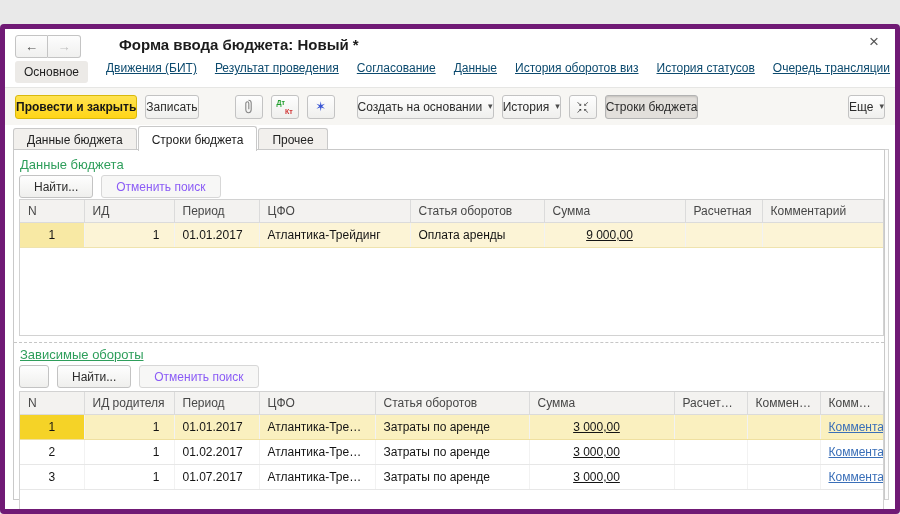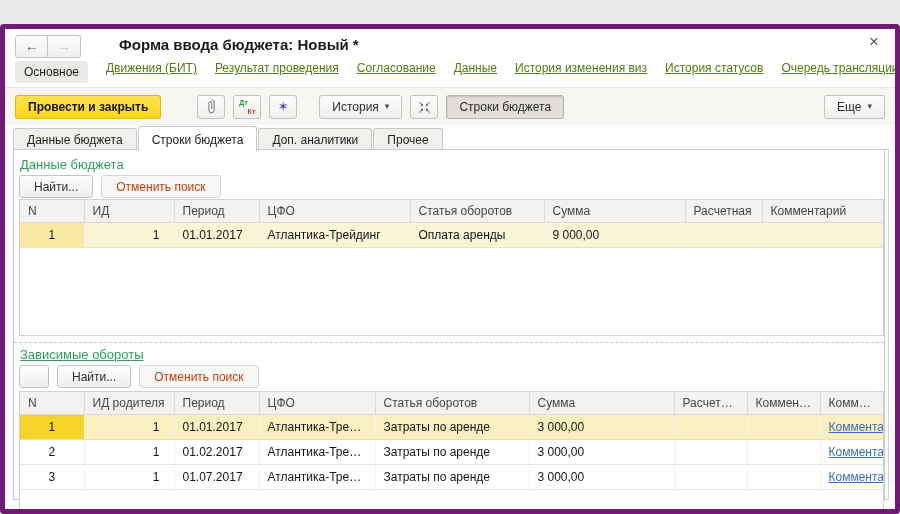--- a/index.html
+++ b/index.html
@@ -13,28 +13,28 @@
   .navbtn.fwd{border-radius:0 3px 3px 0;border-left:none;color:#BFBFBF;}
   .navbtn.back::after{content:"←";}
   .navbtn.fwd::after{content:"→";}
   .page-title{position:absolute;left:114px;top:7px;font-size:15px;font-weight:bold;color:#1C1C1C;white-space:nowrap;}
   .close-x{position:absolute;right:11px;top:3px;width:20px;height:20px;display:flex;align-items:center;justify-content:center;color:#555;font-size:17px;cursor:default;}
   .close-x::after{content:"×";}
 
   
   .navrow{position:absolute;top:32px;left:10px;right:14px;height:24px;display:flex;align-items:flex-start;gap:18px;font-size:12px;white-space:nowrap;}
   .navchip{background:#ECEAE7;border-radius:3px;padding:4px 9px;color:#1E1E1E;}
-  .navlink{color:#4d7c0f;text-decoration:underline;cursor:pointer;}
+  .navlink{color:#0c4a6e;text-decoration:underline;cursor:pointer;}
   .caret{font-size:9px;line-height:9px;}
   .caret.dark{color:#4D4D4D;}
   .caret::after{content:"▾";}
 
   
   .toolbar{position:absolute;top:58px;left:0;right:0;height:38px;background:#F7F6F3;border-top:1px solid #E6E6E4;display:flex;align-items:center;padding:0 10px;box-sizing:border-box;gap:8px;}
-  .btn{height:24px;box-sizing:border-box;padding:0 12px;background:linear-gradient(#FEFEFE,#EFEFED);border:1px solid #C3C3C3;border-radius:3px;font-size:12px;color:#2B2B2B;display:flex;align-items:center;gap:6px;white-space:nowrap;cursor:pointer;}
+  .btn{height:24px;box-sizing:border-box;padding:0 0;background:linear-gradient(#FEFEFE,#EFEFED);border:1px solid #C3C3C3;border-radius:3px;font-size:12px;color:#2B2B2B;display:flex;align-items:center;gap:6px;white-space:nowrap;cursor:pointer;}
   .btn.primary{background:linear-gradient(#FFE350,#FFD517);border-color:#D9B90C;font-weight:bold;color:#161616;}
   .btn.pressed{background:#E2DFDB;border-color:#B3B3B3;box-shadow:inset 0 1px 2px rgba(0,0,0,.14);}
   .iconbtn{width:28px;padding:0;justify-content:center;}
   .dtkt{position:relative;width:16px;height:16px;}
   .dtkt .dt{position:absolute;top:0;left:0;font-size:7px;font-weight:bold;color:#1F9E2C;}
   .dtkt .kt{position:absolute;bottom:0;right:0;font-size:7px;font-weight:bold;color:#D03030;}
   .lamp{color:#3A56D4;font-size:13px;line-height:13px;}
   .lamp::after{content:"✶";}
   .collapse-grid{display:grid;grid-template-columns:7px 7px;grid-template-rows:7px 7px;font-size:7px;line-height:7px;color:#333;}
   .collapse-grid span{display:block;text-align:center;}
@@ -46,32 +46,32 @@
   .tab{box-sizing:border-box;height:22px;background:#F2F0ED;border:1px solid #C9C9C9;border-bottom:none;border-radius:3px 3px 0 0;padding:4px 13px 0 13px;font-size:12px;color:#222;margin-right:1px;cursor:pointer;white-space:nowrap;}
   .tab.active{height:25px;background:#fff;padding-top:6px;position:relative;z-index:3;margin-bottom:-1px;}
 
   
   .content{position:absolute;top:120px;left:8px;width:872px;bottom:9px;background:#fff;border:1px solid #C9C9C9;box-sizing:border-box;z-index:1;}
   .vstrip{position:absolute;top:120px;right:6px;width:13px;bottom:9px;background:#FCFCFC;border:1px solid #D2D2D2;box-sizing:border-box;}
 
   .section-title{position:absolute;left:6px;font-size:13px;color:#2E9E5B;white-space:nowrap;}
   .btnrow{position:absolute;left:5px;display:flex;gap:8px;}
   .btn.small{height:23px;padding:0 14px;}
-  .btn.disabled{color:#c2410c;background:#F7F7F6;border-color:#D7D7D7;cursor:default;}
+  .btn.disabled{color:#8b5cf6;background:#F7F7F6;border-color:#D7D7D7;cursor:default;}
 
   .tbox{position:absolute;left:5px;width:865px;border:1px solid #D2D2D2;box-sizing:border-box;background:#fff;overflow:hidden;}
   table{border-collapse:collapse;table-layout:fixed;width:863px;font-size:12px;}
   th{background:#F3F2F0;border:1px solid #DBDBDB;border-top:none;font-weight:normal;color:#474747;text-align:left;padding:3px 8px;height:16px;overflow:hidden;white-space:nowrap;text-overflow:ellipsis;}
   th:first-child{border-left:none;}
   th:last-child{border-right:none;}
   td{padding:3px 8px;height:18px;color:#141414;border-right:1px solid rgba(0,0,0,0.05);border-bottom:1px solid #E7E7E7;overflow:hidden;white-space:nowrap;}
   td:last-child{border-right:none;}
   td.ncell{text-align:center;}
   td.rnum{text-align:right;padding-right:14px;}
-  td.sum{text-align:left;padding-right:18px;}
+  td.sum{text-align:center;padding-right:18px;text-decoration:underline;}
   td.trunc{text-overflow:ellipsis;}
   tr.hl1 td{background:#FCF4D6;border-bottom:1px solid #EFE3AE;}
   tr.hl1 td.selcell{background:#F8E9A4;}
   tr.hl2 td{background:#FAF0BF;border-bottom:1px solid #EFE0A0;}
   tr.hl2 td.selcell{background:#F5D327;}
   a.comment-link{color:#3A6FB8;text-decoration:underline;cursor:pointer;}
 
   .splitter{position:absolute;left:0;right:0;border-top:1px dashed #C6C6C6;}
 
   
@@ -102,45 +102,50 @@
   </div>
   <div class="page-title">Форма ввода бюджета: Новый *</div>
   <div class="close-x"></div>
 
   <div class="navrow">
     <span class="navchip">Основное</span>
     <span class="navlink">Движения (БИТ)</span>
     <span class="navlink">Результат проведения</span>
     <span class="navlink">Согласование</span>
     <span class="navlink">Данные</span>
-    <span class="navlink">История изменения виз</span>
+    <span class="navlink">История оборотов виз</span>
     <span class="navlink">История статусов</span>
     <span class="navlink">Очередь трансляции</span>
 
   </div>
 
   <div class="toolbar">
     <div class="btn primary">Провести и закрыть</div>
+    <div class="btn">Записать</div>
     <div class="spacer-sm"></div>
     <div class="spacer-sm"></div>
     <div class="btn iconbtn">
       <svg class="clip-svg" width="11" height="15" viewBox="0 0 11 15">
           <path d="M5.5 1.2 C7.4 1.2 8.2 2.4 8.2 4.1 L8.2 10.6 C8.2 12.5 7.1 13.7 5.5 13.7 C3.9 13.7 2.8 12.5 2.8 10.6 L2.8 4.6 C2.8 3.5 3.4 2.8 4.3 2.8 C5.2 2.8 5.8 3.5 5.8 4.6 L5.8 10.2" fill="none" stroke="#868686" stroke-width="1.1"></path>
         </svg>
     </div>
     <div class="btn iconbtn">
       <span class="dtkt">
         <span class="dt">Дт</span>
         <span class="kt">Кт</span>
       </span>
     </div>
     <div class="btn iconbtn">
       <span class="lamp"></span>
     </div>
     <div class="spacer-sm"></div>
+    <div class="btn">
+        <span>Создать на основании</span>
+        <span class="caret dark"></span>
+      </div>
     <div class="btn">
         <span>История</span>
         <span class="caret dark"></span>
       </div>
     <div class="btn iconbtn">
       <span class="collapse-grid">
           <span>↘</span>
           <span>↙</span>
           <span>↗</span>
           <span>↖</span>
@@ -152,21 +157,20 @@
           <span>Еще</span>
           <span class="caret dark"></span>
         </div>
 
     </div>
   </div>
 
   <div class="tabs">
     <div class="tab">Данные бюджета</div>
     <div class="tab active">Строки бюджета</div>
-    <div class="tab">Доп. аналитики</div>
     <div class="tab">Прочее</div>
   </div>
 
   <div class="content">
 
     <div class="section-title" style="top:7px;">Данные бюджета</div>
     <div class="btnrow" style="top:25px;">
       <div class="btn small">Найти...</div>
       <div class="btn small disabled">Отменить поиск</div>
     </div>

